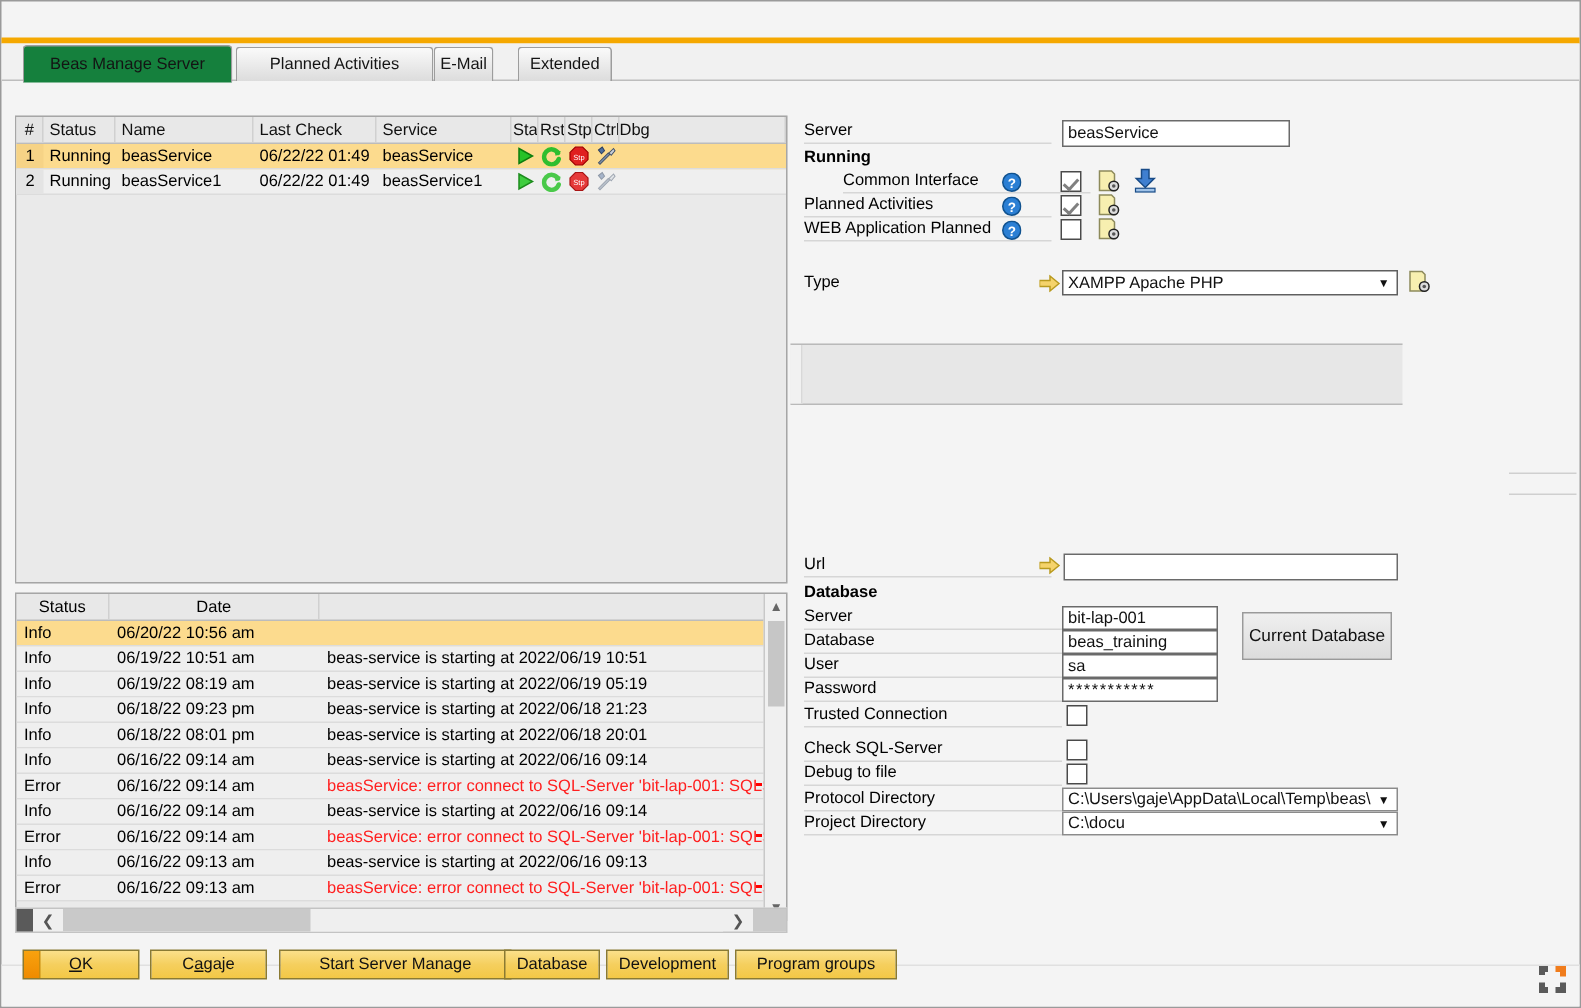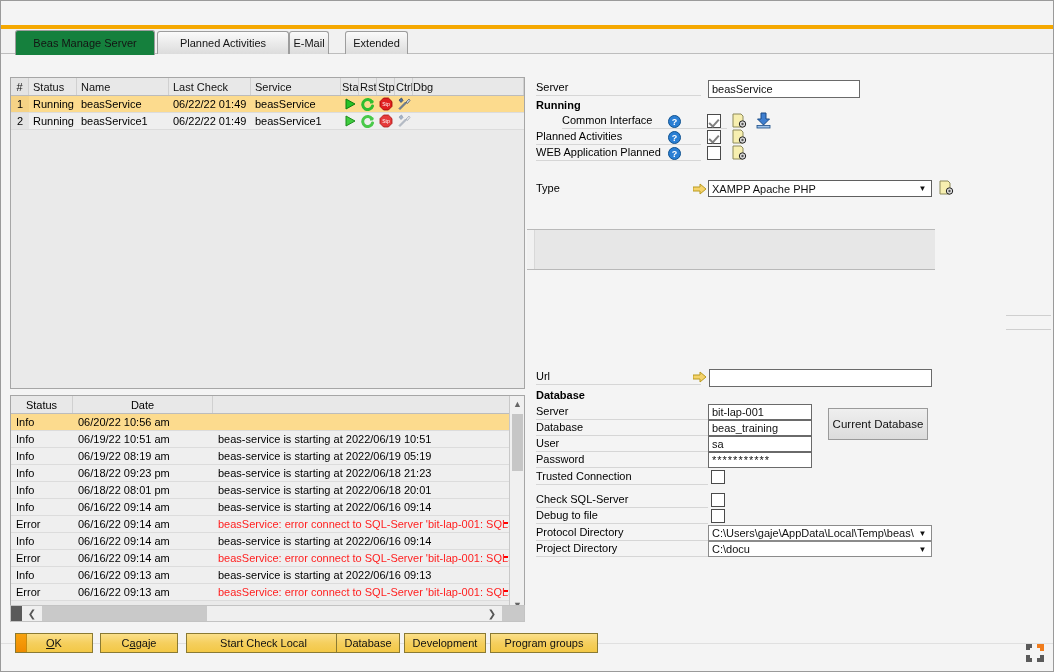--- a/index.html
+++ b/index.html
@@ -552,21 +552,21 @@
   <div class="statusbar"></div>
 
   <div class="btn-y" style="left:14px;top:632px;width:78px;position:absolute;">
     <span class="ok-accent"></span>
     <span><span class="u">O</span><span>K</span></span>
   </div>
   <div class="btn-y" style="left:99px;top:632px;width:78px;">
     <span><span>C</span><span class="u">a</span><span>gaje</span></span>
   </div>
   <div class="btn-y" style="left:185px;top:632px;width:155px;">
-    <span>Start Check Local</span>
+    <span>Start Server Manage</span>
   </div>
   <div class="btn-y" style="left:335px;top:632px;width:64px;">
     <span>Database</span>
   </div>
   <div class="btn-y" style="left:403px;top:632px;width:82px;">
     <span>Development</span>
   </div>
   <div class="btn-y" style="left:489px;top:632px;width:108px;">
     <span>Program groups</span>
   </div>

